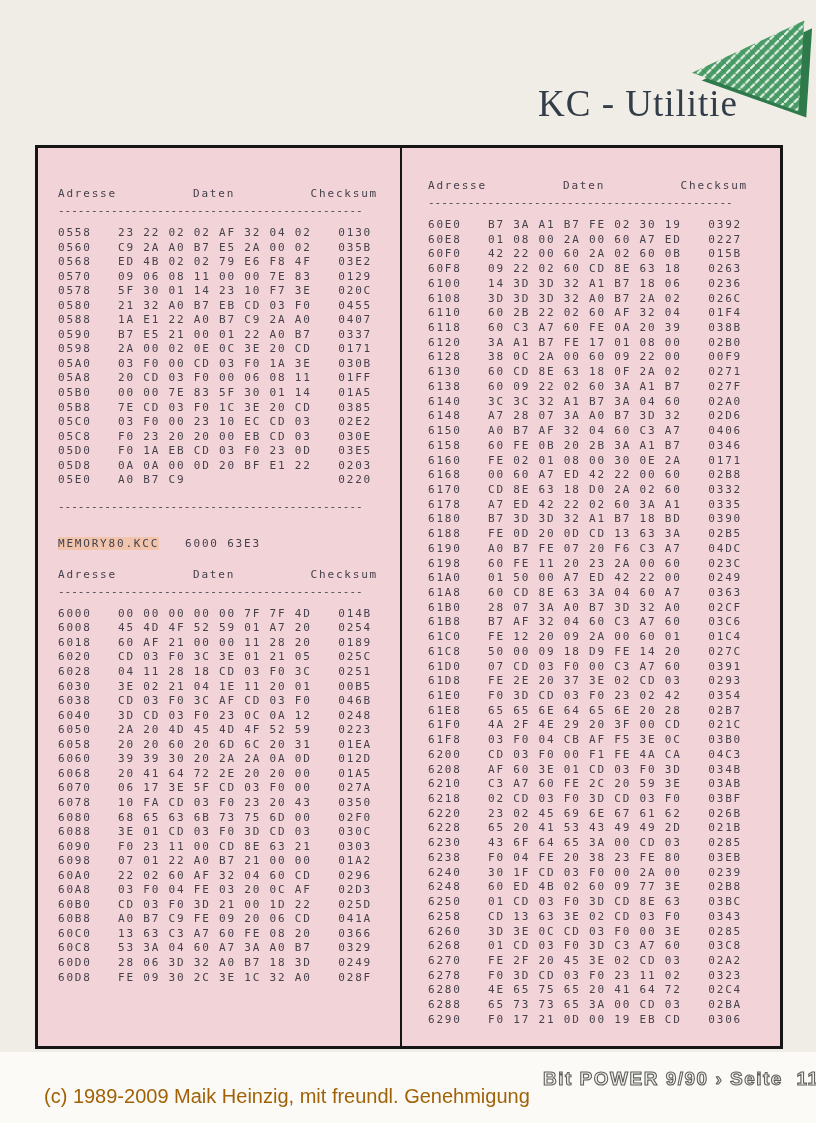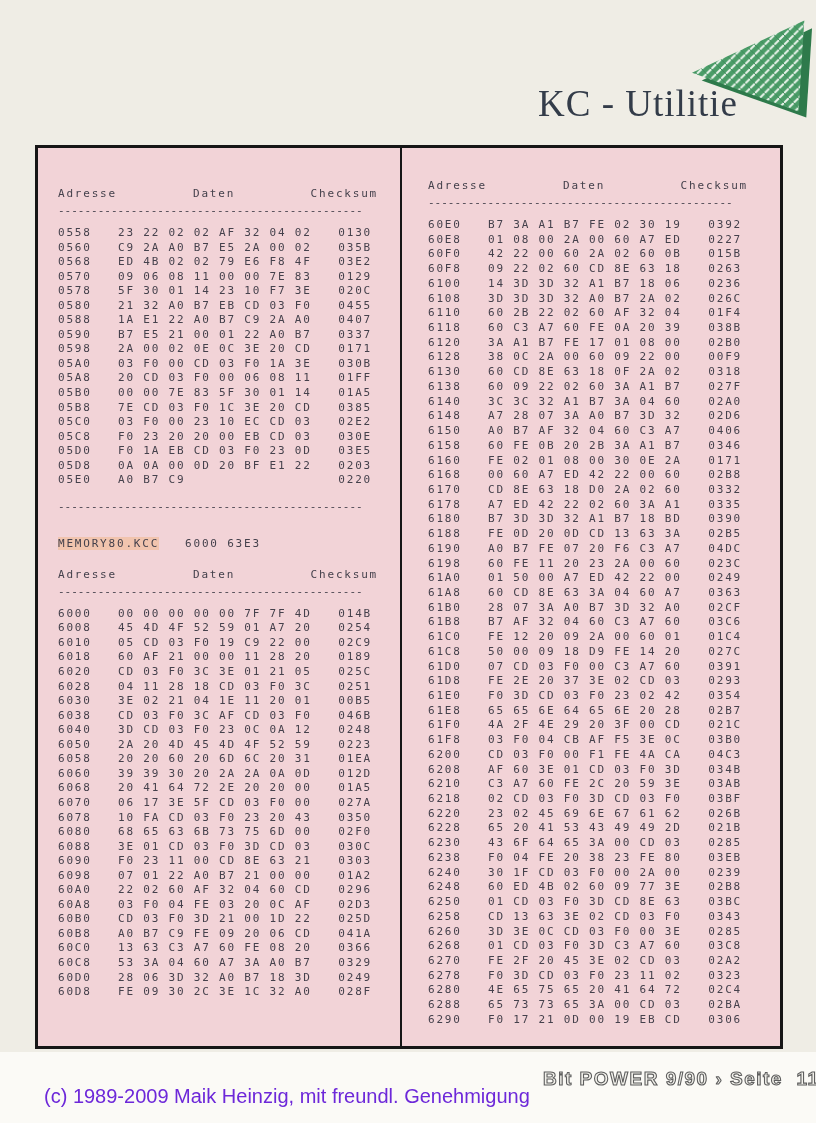--- a/index.html
+++ b/index.html
@@ -31,21 +31,21 @@
   .h-daten{flex:1;}
   .sep{width:320px;overflow:hidden;white-space:pre;letter-spacing:0;
        line-height:13px;margin:2px 0 9px;}
   .sep.trail{margin-top:12px;}
   .file-line{margin:24px 0 17px;letter-spacing:1.8px;white-space:pre;}
   .file-name{background:rgba(242,170,96,0.35);}
   .file-range{margin-left:26px;}
 
   
   .footer-strip{position:absolute;left:0;top:1052px;width:816px;height:71px;background:#fbfaf6;}
-  .copyright{position:absolute;left:44px;top:1085px;font-size:20px;color:#6d28d9;}
+  .copyright{position:absolute;left:44px;top:1085px;font-size:20px;color:#a16207;}
   .mag{position:absolute;left:543px;top:1068px;font-size:19px;font-weight:bold;
        color:#f3f2ec;-webkit-text-stroke:1.1px #5e5e5e;letter-spacing:1.5px;white-space:pre;}
 </style>
 </head>
 <body>
 
 <div class="page">
 
   <div class="logo">
     <svg width="122" height="102" viewBox="0 0 126 100">
@@ -176,25 +176,20 @@
             <span class="addr">6000</span>
             <span class="data">00 00 00 00 00 7F 7F 4D</span>
             <span class="chk">014B</span>
           </div>
           <div class="hex-row">
             <span class="addr">6008</span>
             <span class="data">45 4D 4F 52 59 01 A7 20</span>
             <span class="chk">0254</span>
           </div>
           <div class="hex-row">
-            <span class="addr">6010</span>
-            <span class="data">05 CD 03 F0 19 C9 22 00</span>
-            <span class="chk">02C9</span>
-          </div>
-          <div class="hex-row">
             <span class="addr">6018</span>
             <span class="data">60 AF 21 00 00 11 28 20</span>
             <span class="chk">0189</span>
           </div>
           <div class="hex-row">
             <span class="addr">6020</span>
             <span class="data">CD 03 F0 3C 3E 01 21 05</span>
             <span class="chk">025C</span>
           </div>
           <div class="hex-row">
@@ -363,21 +358,21 @@
             <span class="chk">02B0</span>
           </div>
           <div class="hex-row">
             <span class="addr">6128</span>
             <span class="data">38 0C 2A 00 60 09 22 00</span>
             <span class="chk">00F9</span>
           </div>
           <div class="hex-row">
             <span class="addr">6130</span>
             <span class="data">60 CD 8E 63 18 0F 2A 02</span>
-            <span class="chk">0318</span>
+            <span class="chk">0271</span>
           </div>
           <div class="hex-row">
             <span class="addr">6138</span>
             <span class="data">60 09 22 02 60 3A A1 B7</span>
             <span class="chk">027F</span>
           </div>
           <div class="hex-row">
             <span class="addr">6140</span>
             <span class="data">3C 3C 32 A1 B7 3A 04 60</span>
             <span class="chk">02A0</span>

